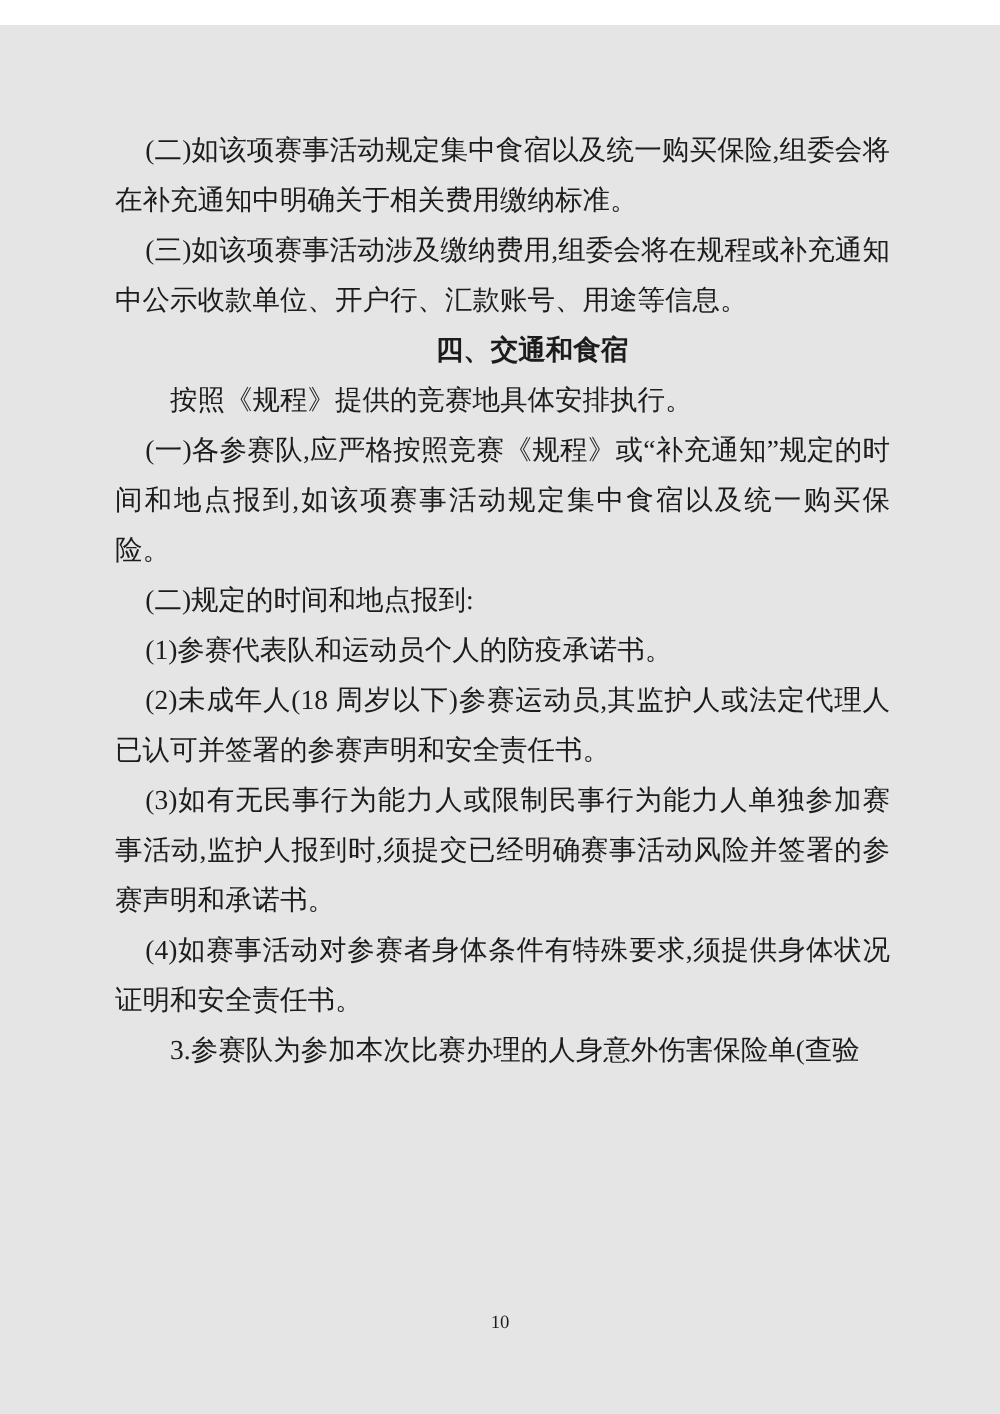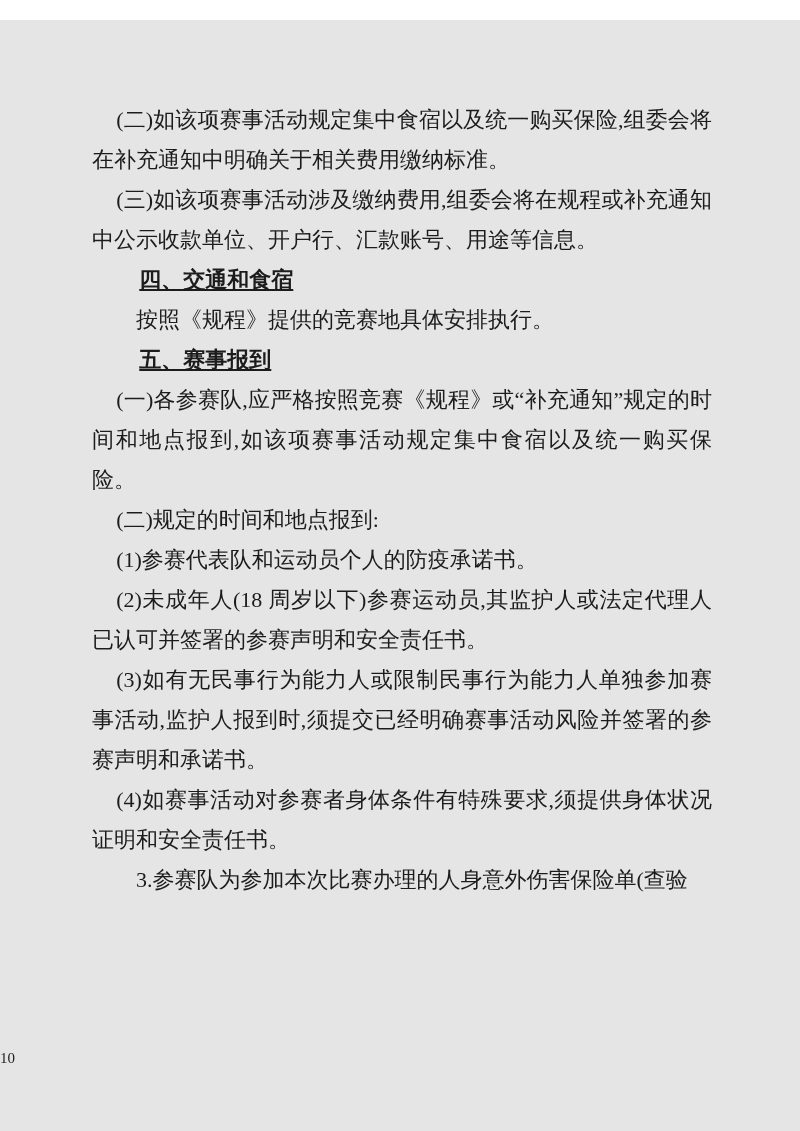--- a/index.html
+++ b/index.html
@@ -31,44 +31,42 @@
     text-align: justify;
     text-justify: inter-character;
     word-break: break-all;
   }
   .doc-body p.body { text-indent: 2em; }
   .doc-body p.body.paren { text-indent: 1.1em; }
   .doc-body p.body.num { text-indent: 2em; }
   .doc-body p.heading {
     font-weight: bold;
     text-indent: 2.15em;
-    text-align: left;
-    text-decoration: underline;
+    text-align: center;
   }
   .page-number {
     position: absolute;
     top: 1028px;
     left: 0;
     right: 0;
-    text-align: left;
+    text-align: center;
     font-size: 15px;
     line-height: 20px;
     color: #1c1c1c;
   }
 </style>
 </head>
 <body>
 
 <div class="page">
   <div class="doc-body" id="doc-body">
       <p class="body paren">(二)如该项赛事活动规定集中食宿以及统一购买保险,组委会将在补充通知中明确关于相关费用缴纳标准。</p>
       <p class="body paren">(三)如该项赛事活动涉及缴纳费用,组委会将在规程或补充通知中公示收款单位、开户行、汇款账号、用途等信息。</p>
       <p class="heading plain">四、交通和食宿</p>
       <p class="body plain">按照《规程》提供的竞赛地具体安排执行。</p>
-      <p class="heading plain">五、赛事报到</p>
       <p class="body paren">(一)各参赛队,应严格按照竞赛《规程》或“补充通知”规定的时间和地点报到,如该项赛事活动规定集中食宿以及统一购买保险。</p>
       <p class="body paren">(二)规定的时间和地点报到:</p>
       <p class="body paren">(1)参赛代表队和运动员个人的防疫承诺书。</p>
       <p class="body paren">(2)未成年人(18 周岁以下)参赛运动员,其监护人或法定代理人已认可并签署的参赛声明和安全责任书。</p>
       <p class="body paren">(3)如有无民事行为能力人或限制民事行为能力人单独参加赛事活动,监护人报到时,须提交已经明确赛事活动风险并签署的参赛声明和承诺书。</p>
       <p class="body paren">(4)如赛事活动对参赛者身体条件有特殊要求,须提供身体状况证明和安全责任书。</p>
       <p class="body num">3.参赛队为参加本次比赛办理的人身意外伤害保险单(查验</p>
     </div>
   <div class="page-number">10</div>
 </div>

